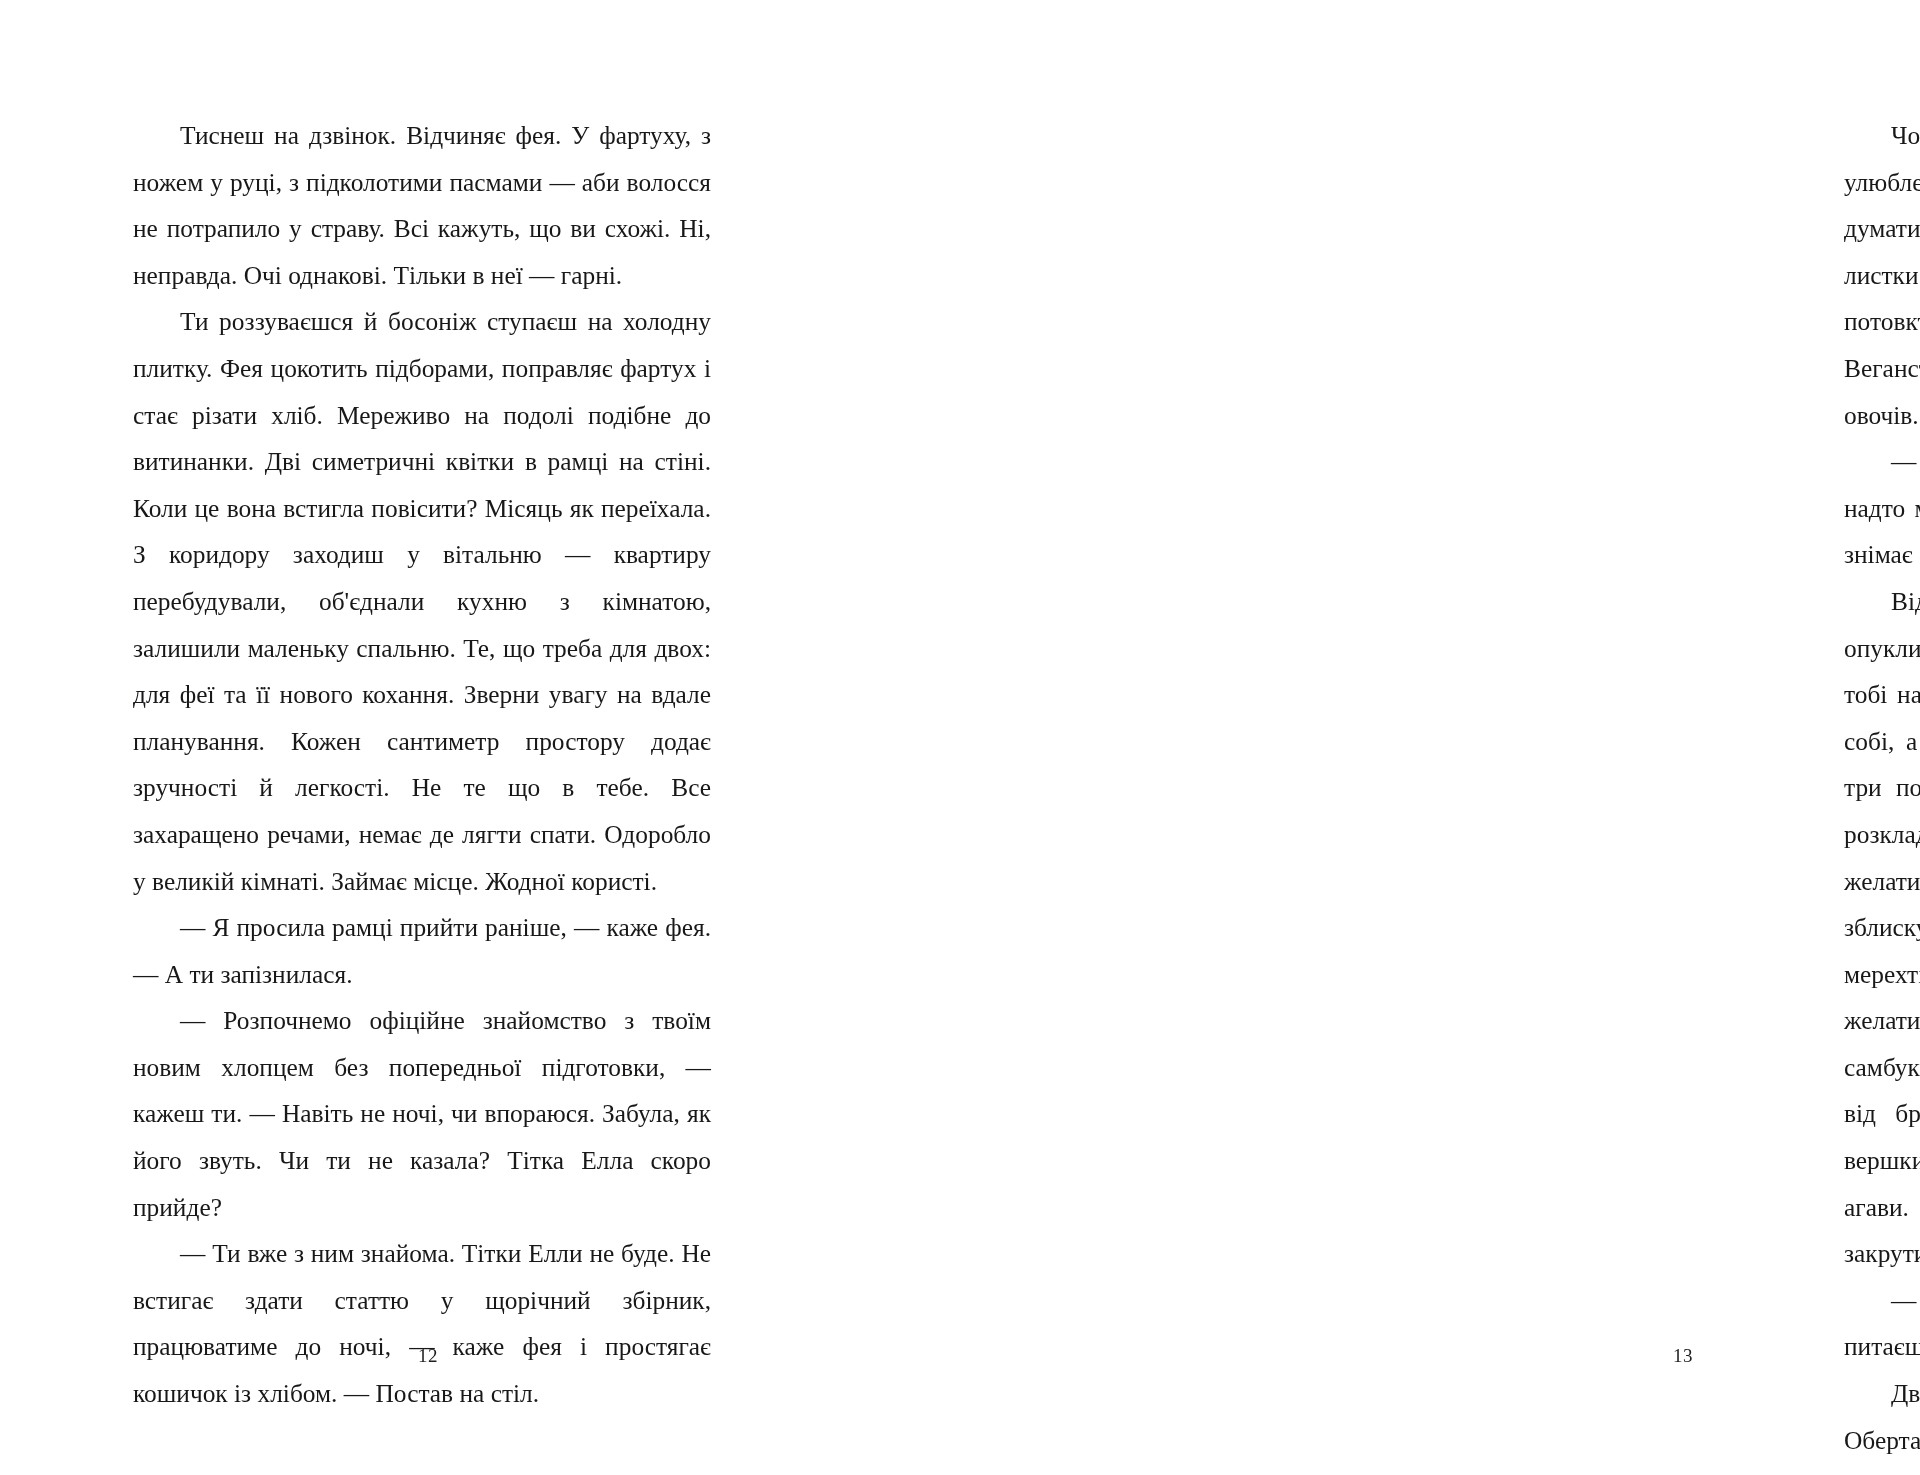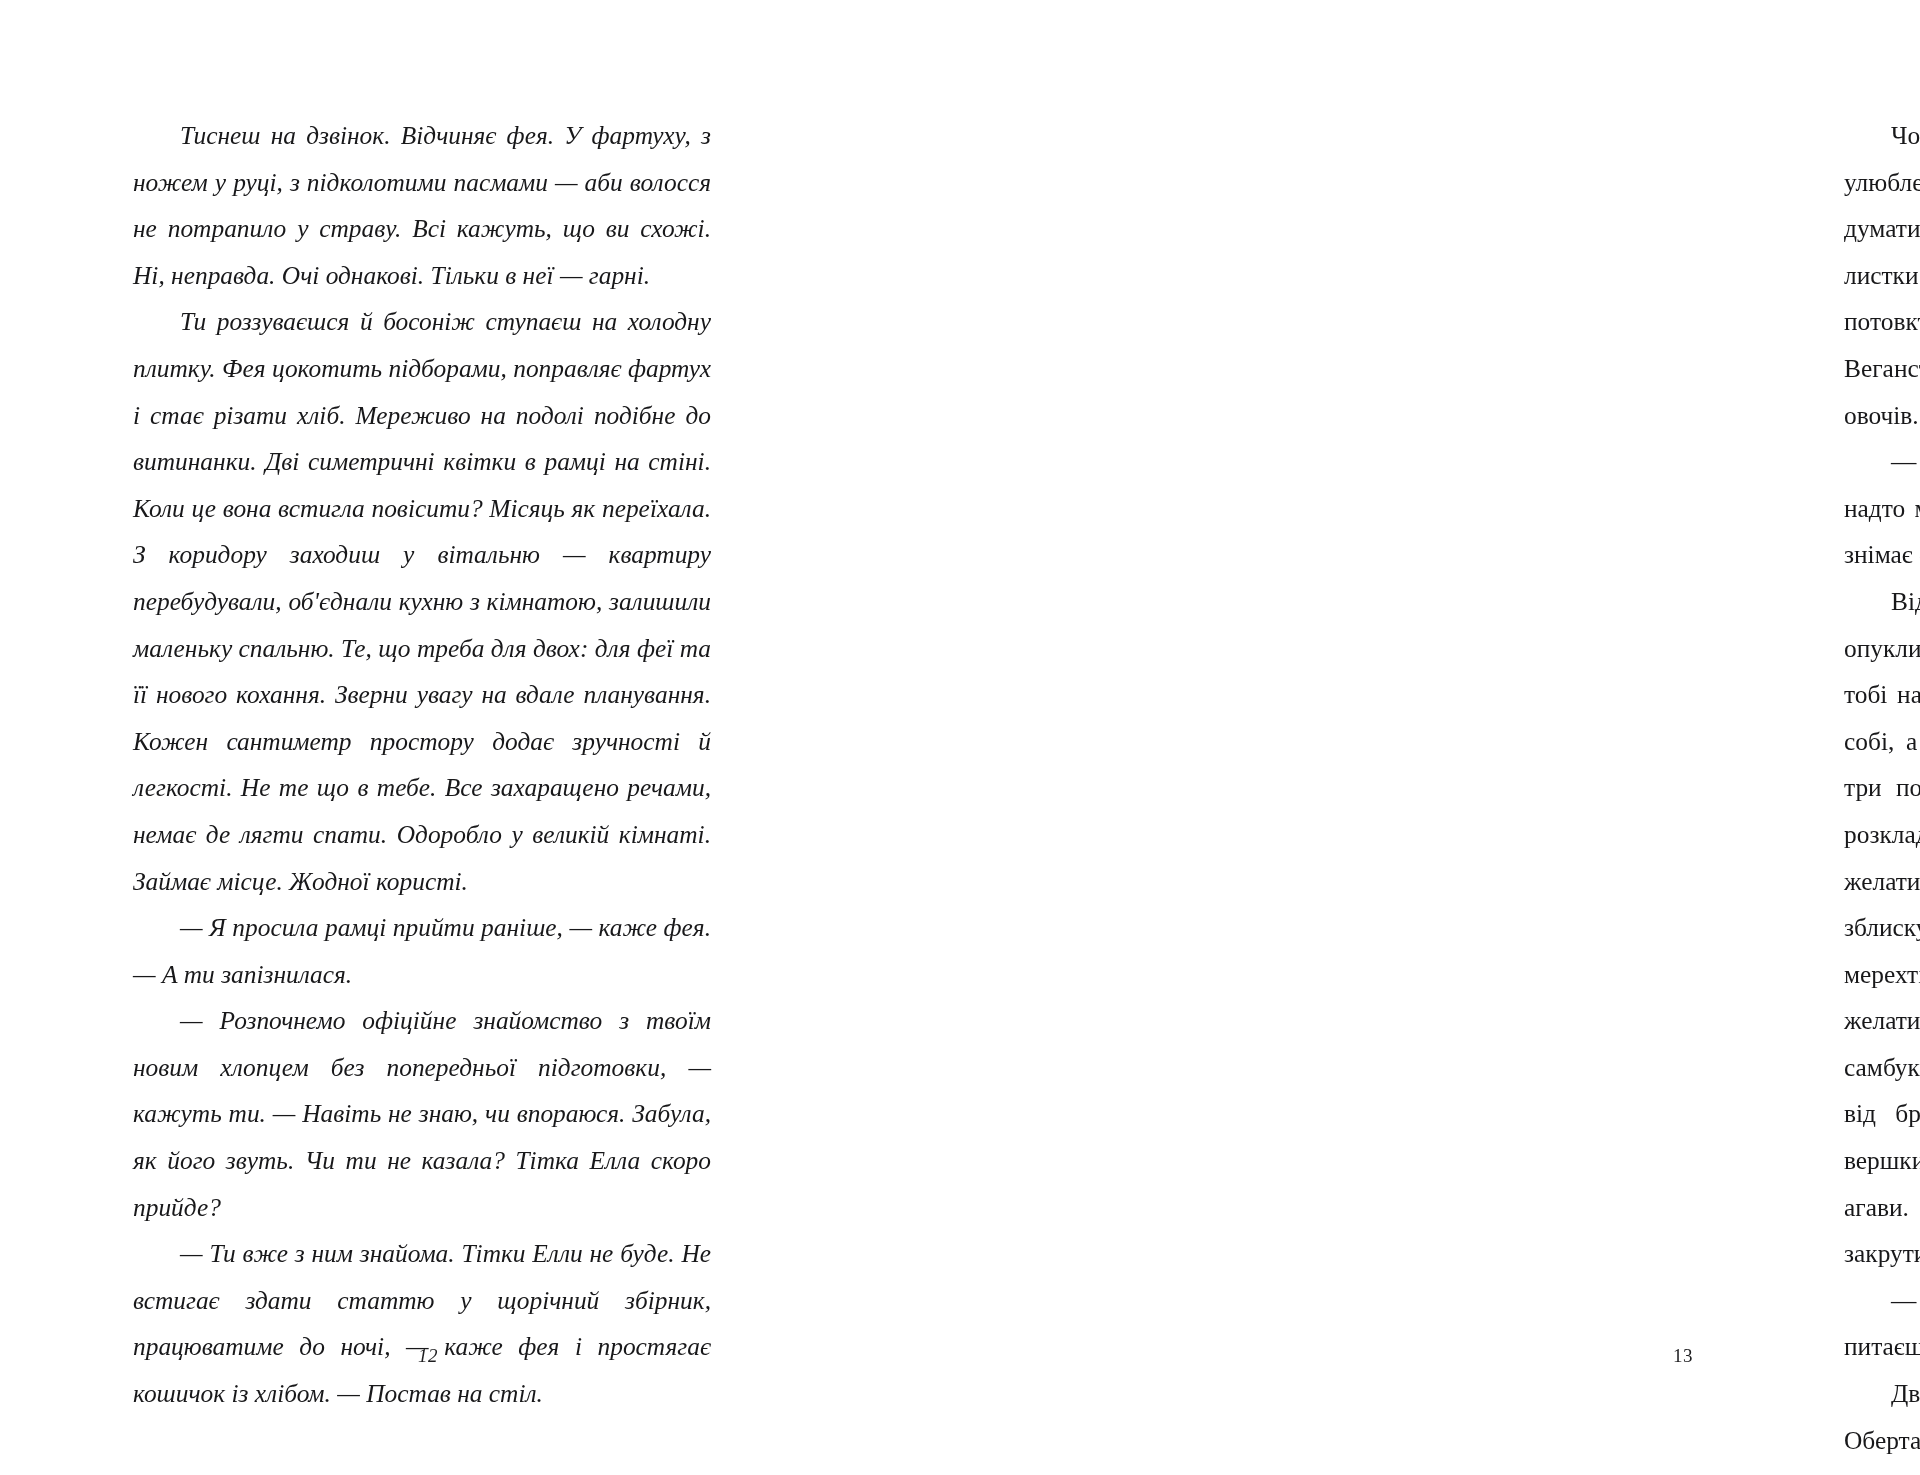--- a/index.html
+++ b/index.html
@@ -24,21 +24,21 @@
     flex-direction: row;
   }
 
   .page {
     position: relative;
     width: 960px;
     height: 1475px;
     box-sizing: border-box;
   }
 
-  .page-left  { padding: 112px 0 0 8px; font-style: italic; }
+  .page-left  { padding: 112px 0 0 8px; }
   .page-right { padding: 112px 0 0 0; }
 
   .text-block {
     position: absolute;
     top: 112px;
     font-size: 25.4px;
     line-height: 46.6px;
     text-align: justify;
     text-justify: inter-word;
     color: #18181a;
@@ -81,21 +81,21 @@
 </head>
 <body>
 
 <div class="book-spread">
 
   <div class="page page-left">
     <div class="text-block">
       <p class="para">Тиснеш на дзвінок. Відчиняє фея. У фартуху, з ножем у руці, з підколотими пасмами — аби волосся не потрапило у страву. Всі кажуть, що ви схожі. Ні, неправда. Очі однакові. Тільки в неї — гарні.</p>
       <p class="para">Ти роззуваєшся й босоніж ступаєш на холодну плитку. Фея цокотить підборами, поправляє фартух і стає різати хліб. Мереживо на подолі подібне до витинанки. Дві симетричні квітки в рамці на стіні. Коли це вона встигла повісити? Місяць як переїхала. З коридору заходиш у вітальню — квартиру перебудували, об'єднали кухню з кімнатою, залишили маленьку спальню. Те, що треба для двох: для феї та її нового кохання. Зверни увагу на вдале планування. Кожен сантиметр простору додає зручності й легкості. Не те що в тебе. Все захаращено речами, немає де лягти спати. Одоробло у великій кімнаті. Займає місце. Жодної користі.</p>
       <p class="para">— Я просила рамці прийти раніше, — каже фея. — А ти запізнилася.</p>
-      <p class="para">— Розпочнемо офіційне знайомство з твоїм новим хлопцем без попередньої підготовки, — кажуть ти. — Навіть не знаю, чи впораюся. Забула, як його звуть. Чи ти не казала? Тітка Елла скоро прийде?</p>
+      <p class="para">— Розпочнемо офіційне знайомство з твоїм новим хлопцем без попередньої підготовки, — кажеш ти. — Навіть не ночі, чи впораюся. Забула, як його звуть. Чи ти не казала? Тітка Елла скоро прийде?</p>
       <p class="para">— Ти вже з ним знайома. Тітки Елли не буде. Не встигає здати статтю у щорічний збірник, працюватиме до ночі, — каже фея і простягає кошичок із хлібом. — Постав на стіл.</p>
     </div>
     <div class="folio">12</div>
   </div>
 
   <div class="page page-right">
     <div class="text-block">
       <p class="para">Чорний безглютеновий. З насінням льону. Його улюблений. Припини, скільки вже можна про нього думати. У глибоких тарілках зеленіють салатні листки й шматочки авокадо. Достигле краще потовкти на гуакамоле, але це хто як любить. Веганство в моді. Навіть фея додає в раціон більше овочів.</p>
       <p class="para">— Дістань десерт, хай підтане. Холодильник надто морозить. Зразу їсти не можна, — каже фея і знімає фартух.</p>
       <p class="para">Відчиняєш дверцята. Зелені креманки з опуклими кульками-бородавками. Колись здавалися тобі найпрекраснішим посудом у світі. Фея забрала собі, а ти й не помітила коли. Обережно виймаєш три порції. Поки ти ниділа над зошитами, бабця розкладала порізане желе, заливала розколоченою з желатином сметаною. Мозаїка застигала, зблискувала білою густотою, в якій вітражами мерехтіли барвисті кубики. Феїн десерт без желатину. Білий шар — повітряно-пористий, як самбук із білків і м'якоті печених яблук, але нічого від бридких курячих яєць там немає. Кокосові вершки. Жовтий шар — пюре маракуї з сиропом агави. Як тобі це, жабо? Всередині замлоїло, закрутило, стисло й не відпустило.</p>

